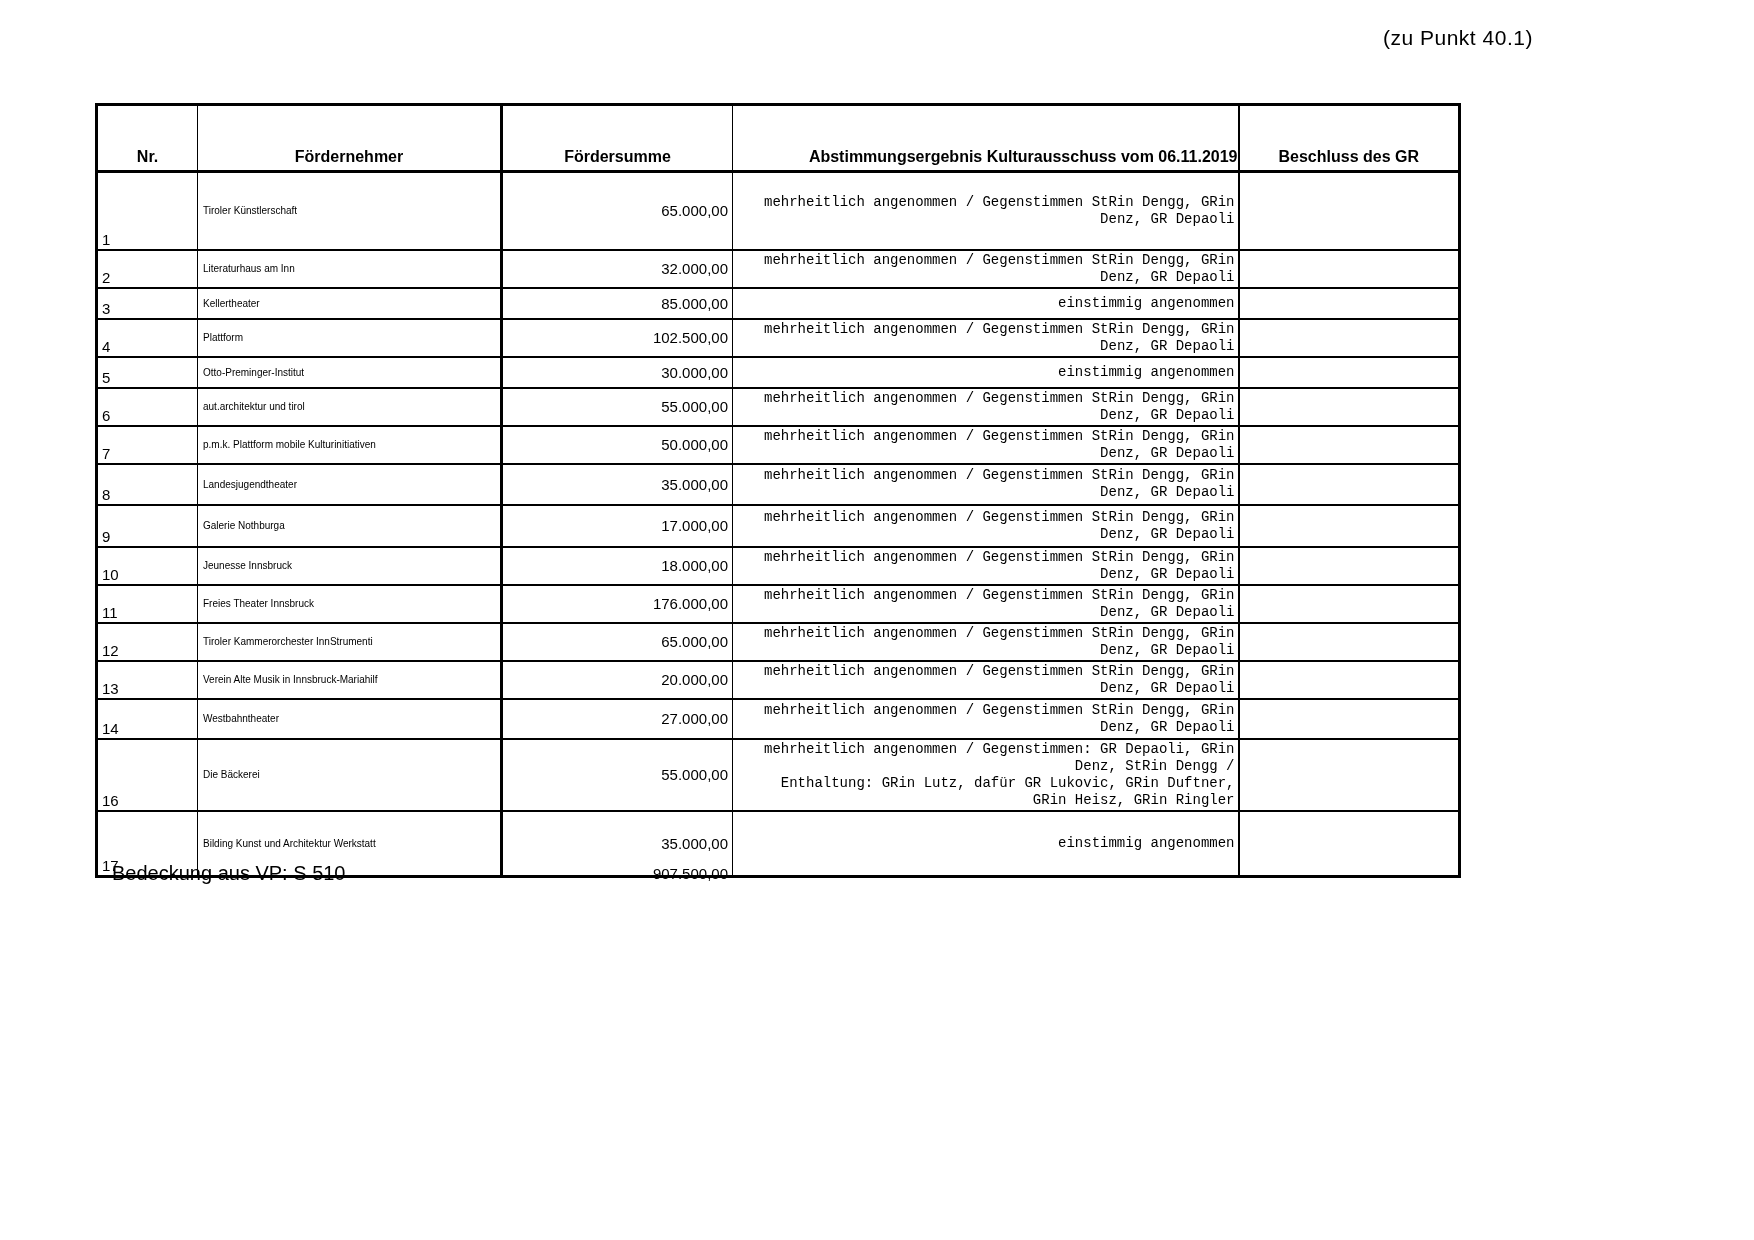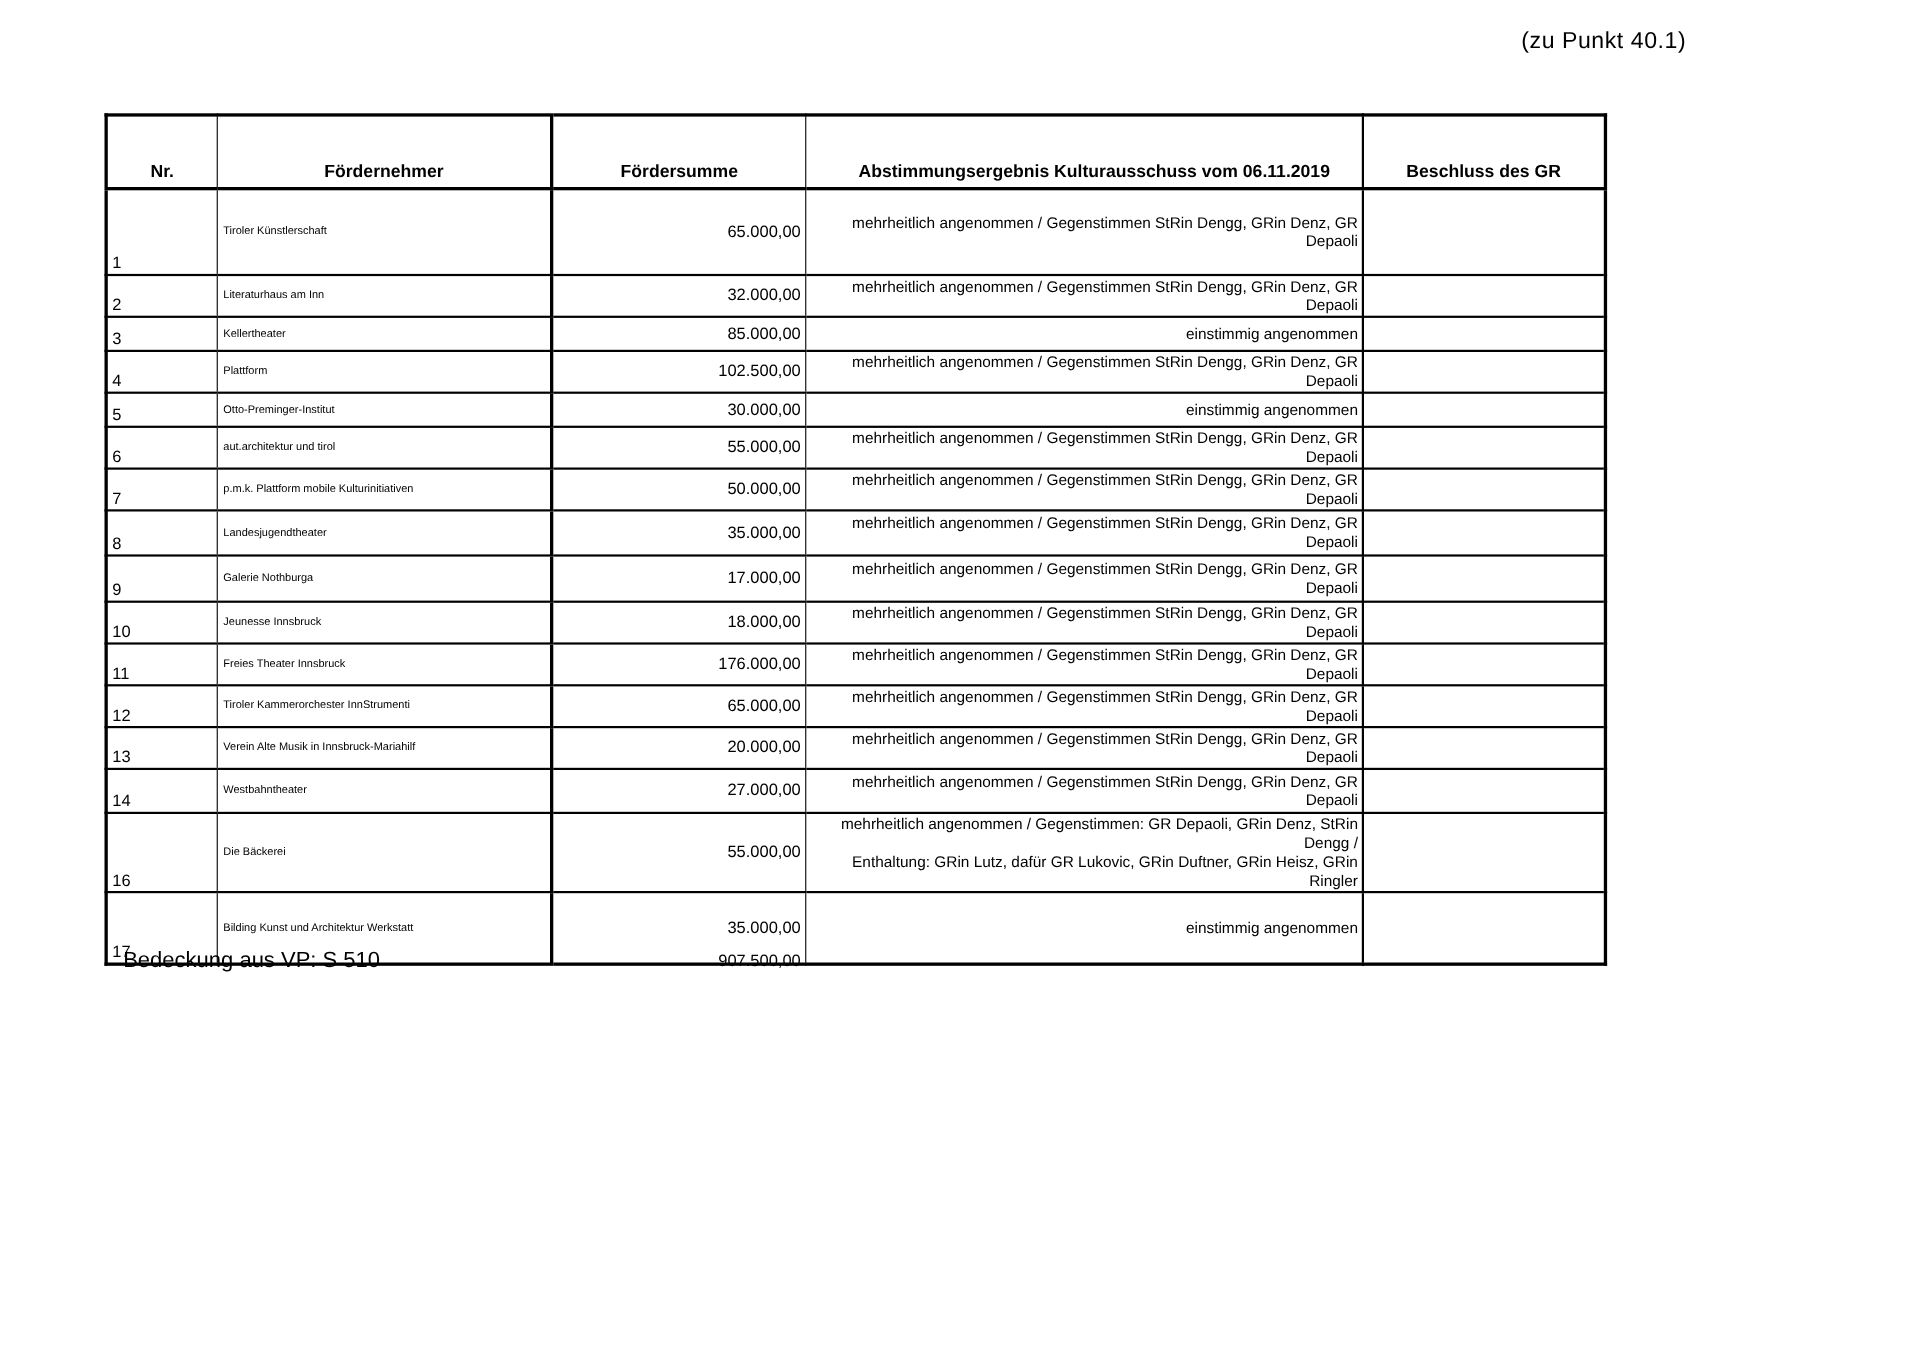--- a/index.html
+++ b/index.html
@@ -48,21 +48,21 @@
 
   
   tr.head-row { height: 67px; }
   .grant-table th {
     vertical-align: bottom;
     font-weight: bold;
     font-size: 16px;
     text-align: center;
     padding: 0 0 4px 0;
   }
-  th.c-vote { text-align: center; padding-left: 19px; margin-left: 32px; }
+  th.c-vote { text-align: right; padding-left: 19px; margin-left: 32px; }
 
   
   td.c-nr {
     vertical-align: bottom;
     text-align: left;
     font-size: 15px;
     padding: 0 0 1px 4px;
   }
   td.c-recipient {
     vertical-align: middle;
@@ -77,20 +77,21 @@
     padding-right: 4px;
   }
   td.c-vote {
     vertical-align: middle;
     text-align: right;
     font-size: 14px;
     line-height: 17px;
     padding-right: 3px;
     padding-left: 6px;
     white-space: pre-line;
+    font-family: Liberation Mono, monospace;
   }
   td.c-decision { }
 
   .footer-row {
     position: absolute;
     top: 862px;
     left: 95px;
     width: 1363px;
     height: 26px;
   }

